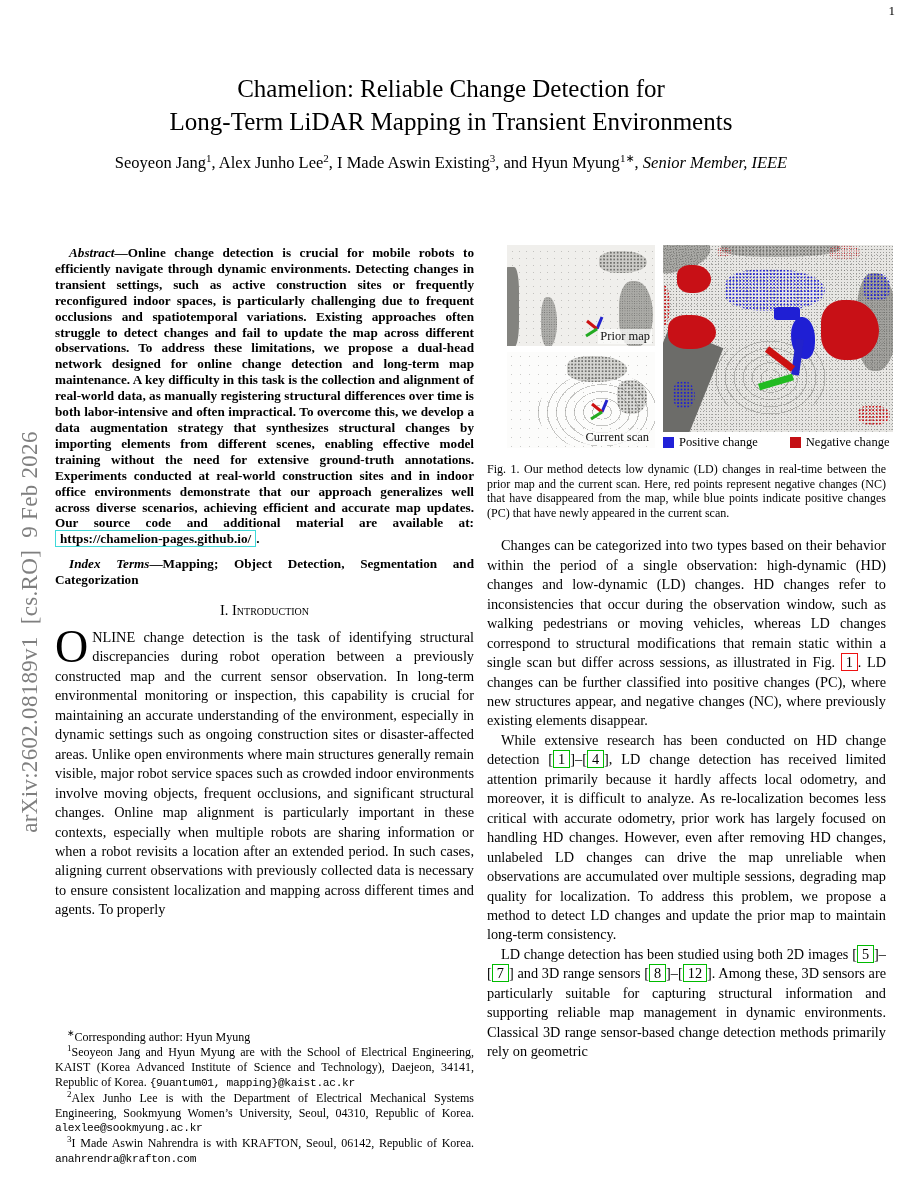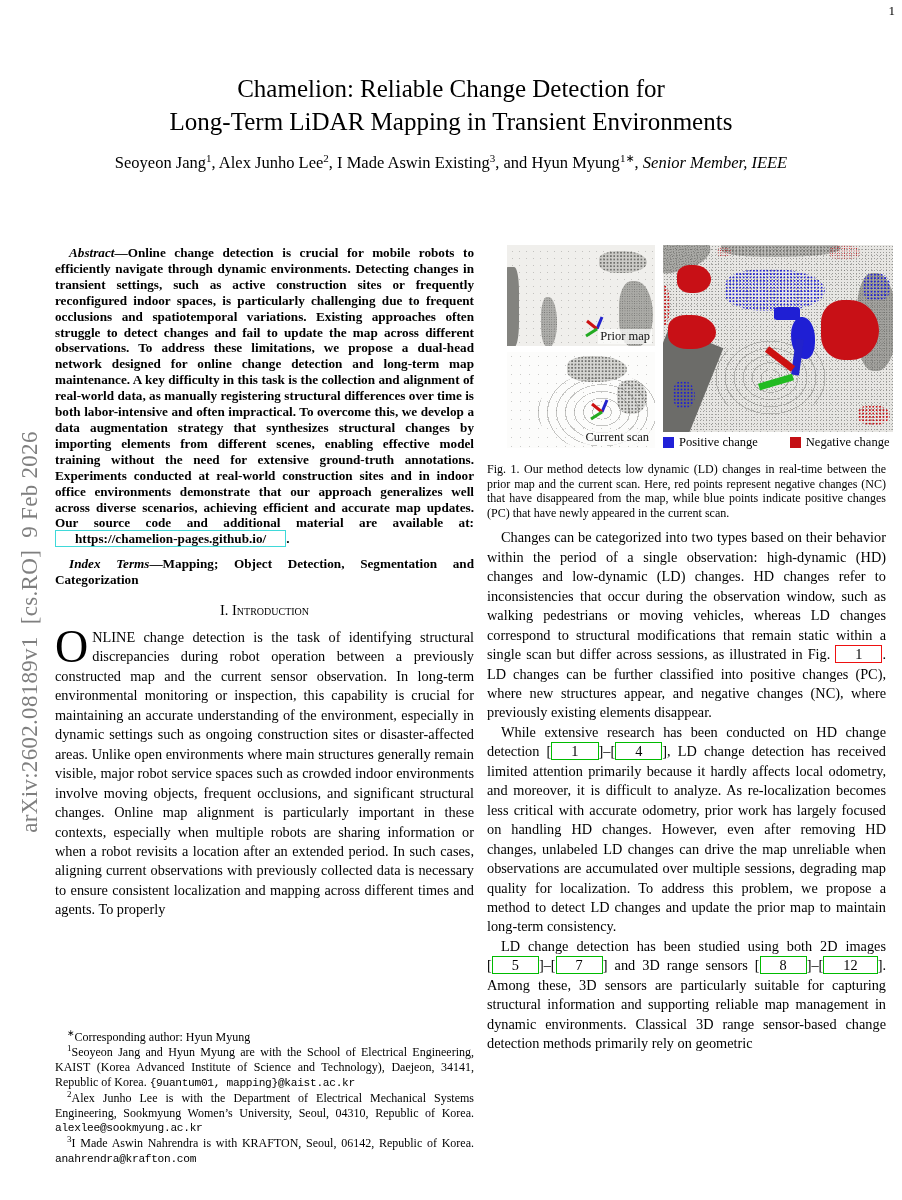--- a/index.html
+++ b/index.html
@@ -24,21 +24,21 @@
   .abstract,.indexterms{
     font-size:13.2px;font-weight:bold;line-height:15.9px;text-align:justify;
     text-indent:14px;margin:0;
   }
   .indexterms{margin-top:9px;}
   .st-i{font-style:italic;}
   .st-sc{font-variant:small-caps;}
   .st-mono{font-family:"Liberation Mono",monospace;font-size:11.2px;letter-spacing:-.3px;}
   sup{font-size:9px;line-height:0;}
 
-  .refbox{border:1px solid;padding:0 19px;}
+  .refbox{border:1px solid;padding:0 4px;}
   .box-green{border-color:#00bb00;}
   .box-red{border-color:#ee1111;}
   .box-cyan{border-color:#3fd9d9;}
 
   .sec-head{text-align:center;font-size:14.5px;margin:14px 0 9px;font-weight:normal;}
   .bodytext{font-size:14.3px;line-height:19.45px;text-align:justify;margin:0;text-indent:14px;}
   .noindent{text-indent:0;}
   .dropcap{float:left;font-size:46px;line-height:36px;padding:1px 4px 0 0;}
 
   .footnotes{position:absolute;top:785px;left:0;width:100%;font-size:12px;line-height:14.9px;text-align:justify;}
@@ -72,21 +72,21 @@
     background:repeating-radial-gradient(circle,rgba(110,110,106,.4) 0 1px,transparent 1px 9px);}
   .img-label{position:absolute;font-size:12.5px;color:#111;background:rgba(252,252,251,.75);padding:0 2px;}
 
   .fig-legend{position:absolute;left:176px;top:190px;width:230px;display:flex;gap:32px;
     font-size:12.5px;align-items:center;}
   .legend-item{display:flex;align-items:center;gap:5px;}
   .swatch{width:11px;height:11px;display:inline-block;}
   .swatch-positive{background:#2121d8;}
   .swatch-negative{background:#c40f14;}
 
-  .caption{margin:14px 0 8px;font-size:12px;line-height:14.6px;text-align:justify;}
+  .caption{margin:14px 0 16px;font-size:12px;line-height:14.6px;text-align:justify;}
   .rc-first{margin-top:36px;}
 </style>
 </head>
 <body>
 
 <div class="pageno">1</div>
 
 <div class="arxiv-banner">arXiv:2602.08189v1  [cs.RO]  9 Feb 2026</div>
 
 <div class="titleblock">

